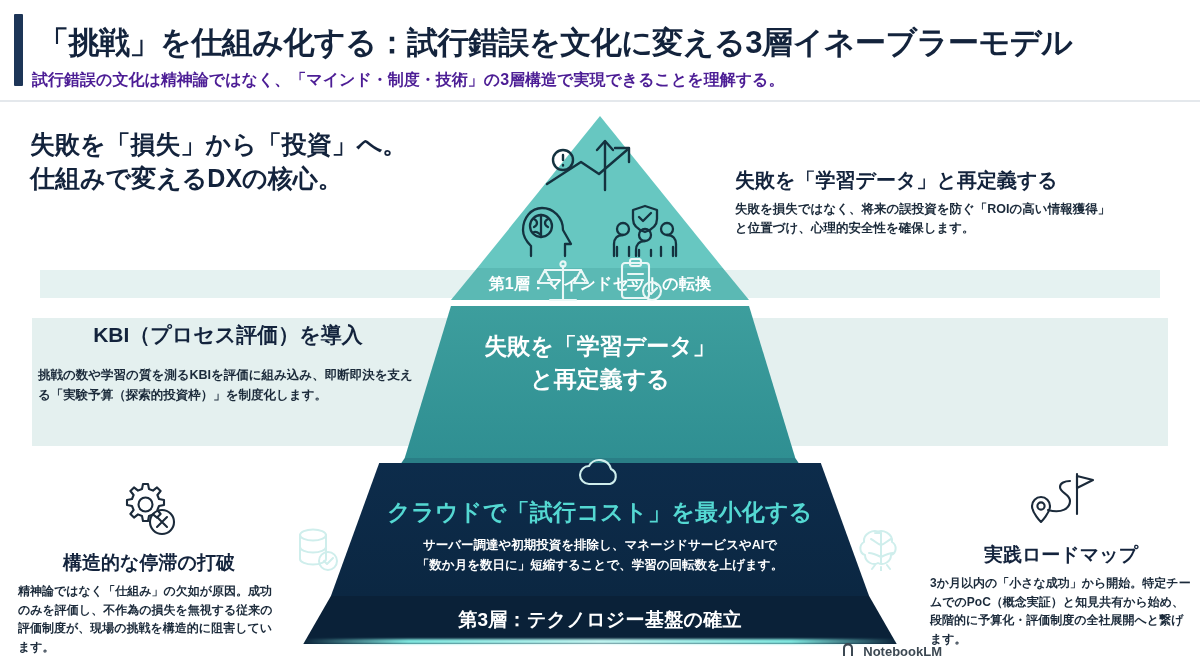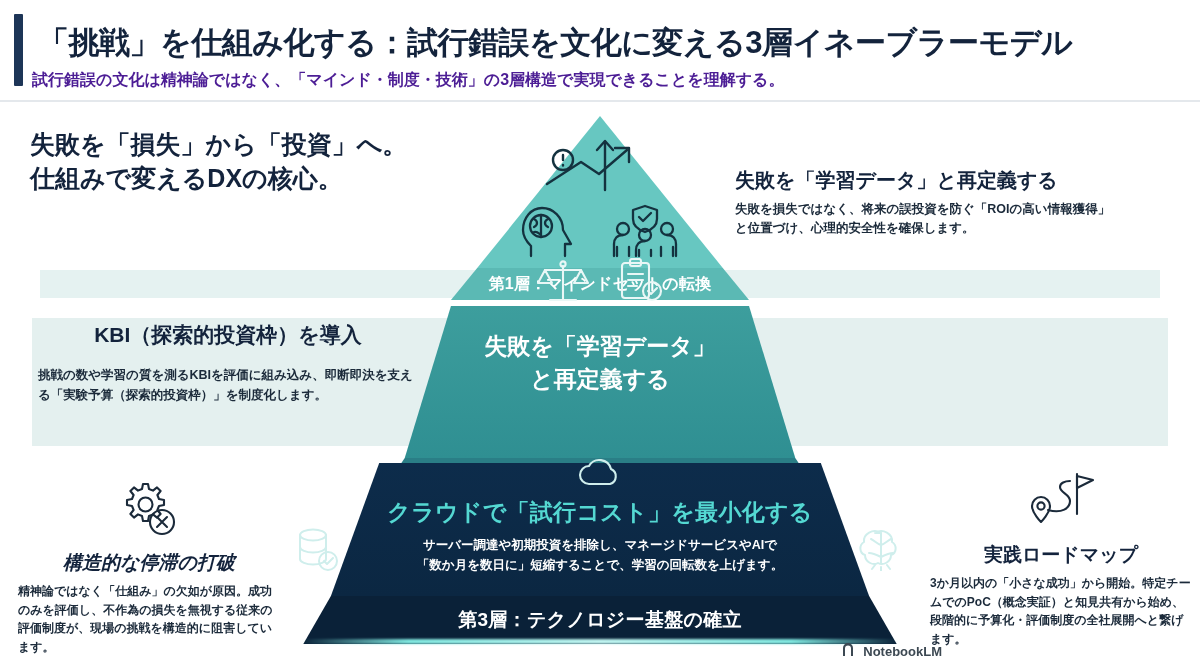--- a/index.html
+++ b/index.html
@@ -44,21 +44,21 @@
 
   .blk-tr{left:735px;top:168px;width:380px;}
   .blk-tr h3{font-size:20px;line-height:1.25;}
   .blk-tr p{font-size:12.5px;line-height:1.55;margin-top:7px;}
 
   .blk-ml{left:38px;top:322px;width:380px;}
   .blk-ml h3{font-size:21px;line-height:1.25;text-align:center;}
   .blk-ml p{font-size:12.5px;line-height:1.56;margin-top:18px;}
 
   .blk-bl{left:18px;top:478px;width:262px;text-align:center;}
-  .blk-bl h3{font-size:19px;margin-top:6px;font-style:italic;}
+  .blk-bl h3{font-size:19px;margin-top:6px;}
   .blk-bl p{font-size:12px;line-height:1.55;margin-top:6px;text-align:left;}
 
   .blk-br{left:930px;top:470px;width:262px;text-align:center;}
   .blk-br h3{font-size:19px;margin-top:6px;}
   .blk-br p{font-size:12px;line-height:1.55;margin-top:6px;text-align:left;}
 
   .ico{display:block;margin:0 auto;}
 
   
   .pyr{position:absolute;left:255px;top:116px;width:690px;height:528px;}
@@ -173,21 +173,21 @@
     <div class="lead">失敗を「損失」から「投資」へ。
 仕組みで変えるDXの核心。</div>
   </div>
 
   <div class="blk blk-tr">
     <h3>失敗を「学習データ」と再定義する</h3>
     <p>失敗を損失ではなく、将来の誤投資を防ぐ「ROIの高い情報獲得」と位置づけ、心理的安全性を確保します。</p>
   </div>
 
   <div class="blk blk-ml">
-    <h3>KBI（探索的投資枠）を導入</h3>
+    <h3>KBI（プロセス評価）を導入</h3>
     <p>挑戦の数や学習の質を測るKBIを評価に組み込み、即断即決を支える「実験予算（探索的投資枠）」を制度化します。</p>
   </div>
 
   <div class="blk blk-bl">
     <span class="ico">
       <svg width="72" height="62" viewBox="0 0 72 62" fill="none" stroke="#1b2a3a" stroke-width="2.1" stroke-linecap="round" stroke-linejoin="round">
         <path d="M30 6 l5 0 1 5 4 1.6 4-3.2 3.6 3.6 -3.2 4 1.6 4 5 1 0 5 -5 1 -1.6 4 3.2 4 -3.6 3.6 -4-3.2 -4 1.6 -1 5 -5 0 -1-5 -4-1.6 -4 3.2 -3.6-3.6 3.2-4 -1.6-4 -5-1 0-5 5-1 1.6-4 -3.2-4 3.6-3.6 4 3.2 4-1.6z"></path>
         <circle cx="32.5" cy="26.5" r="7"></circle>
         <circle cx="49" cy="44" r="12"></circle>
         <path d="M44 39 l10 10 M54 39 l-10 10"></path>

